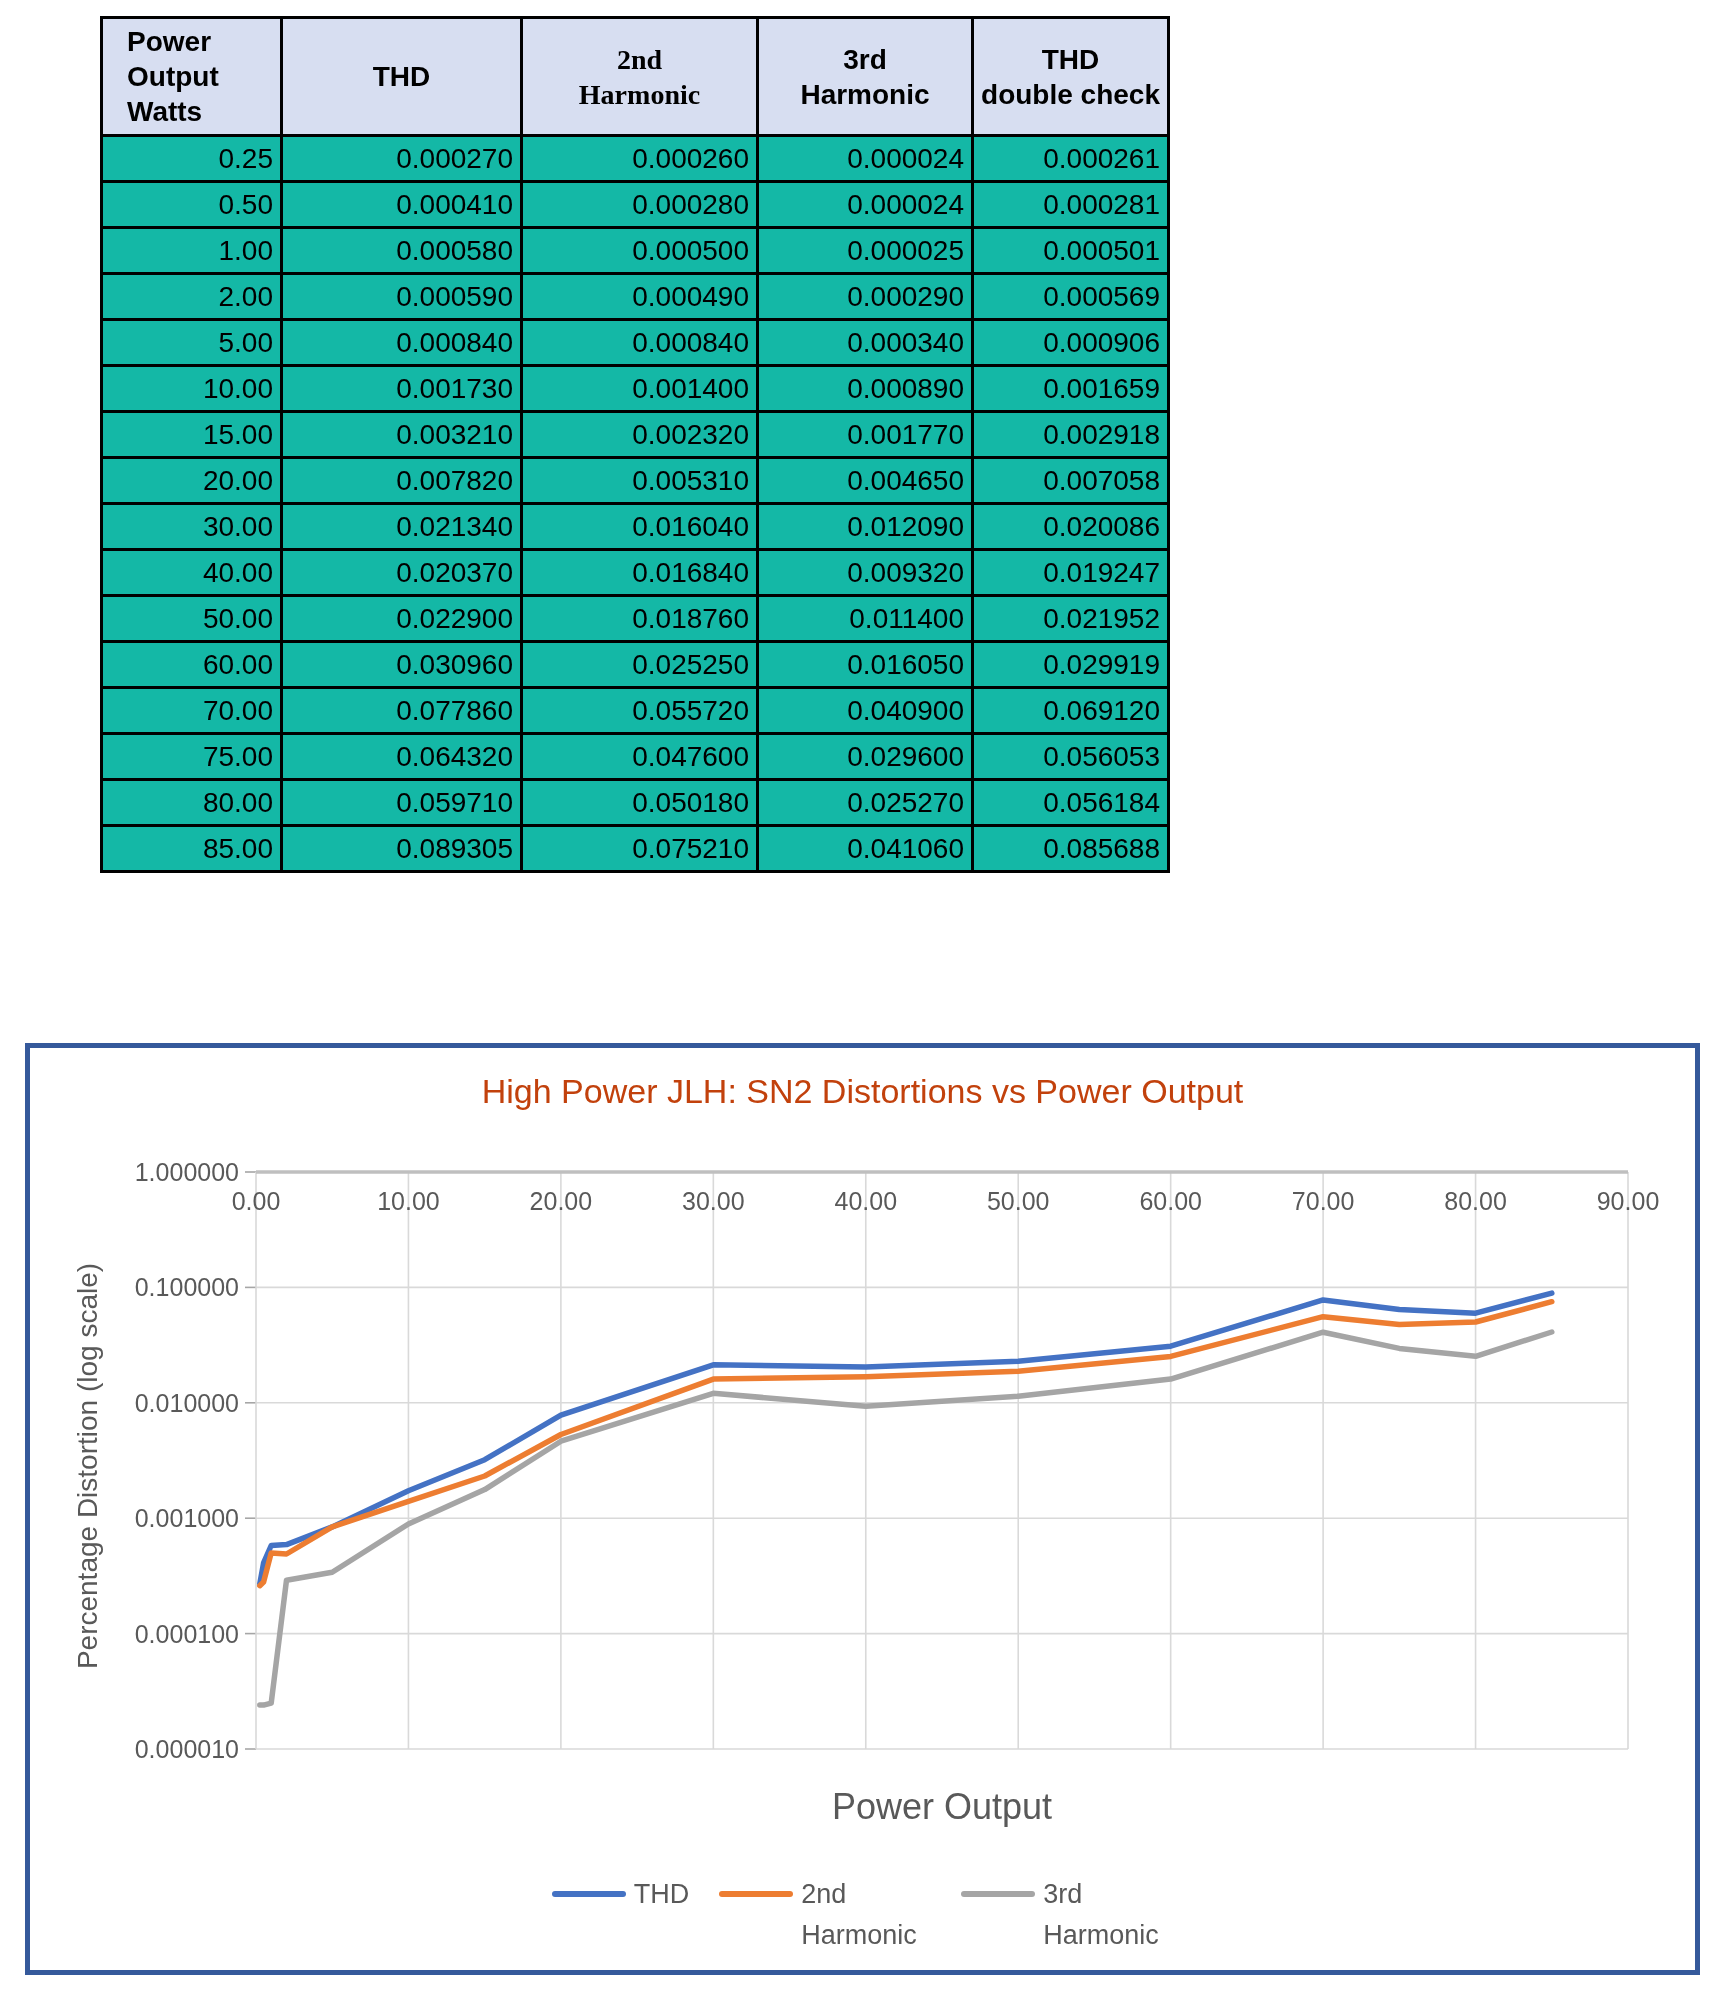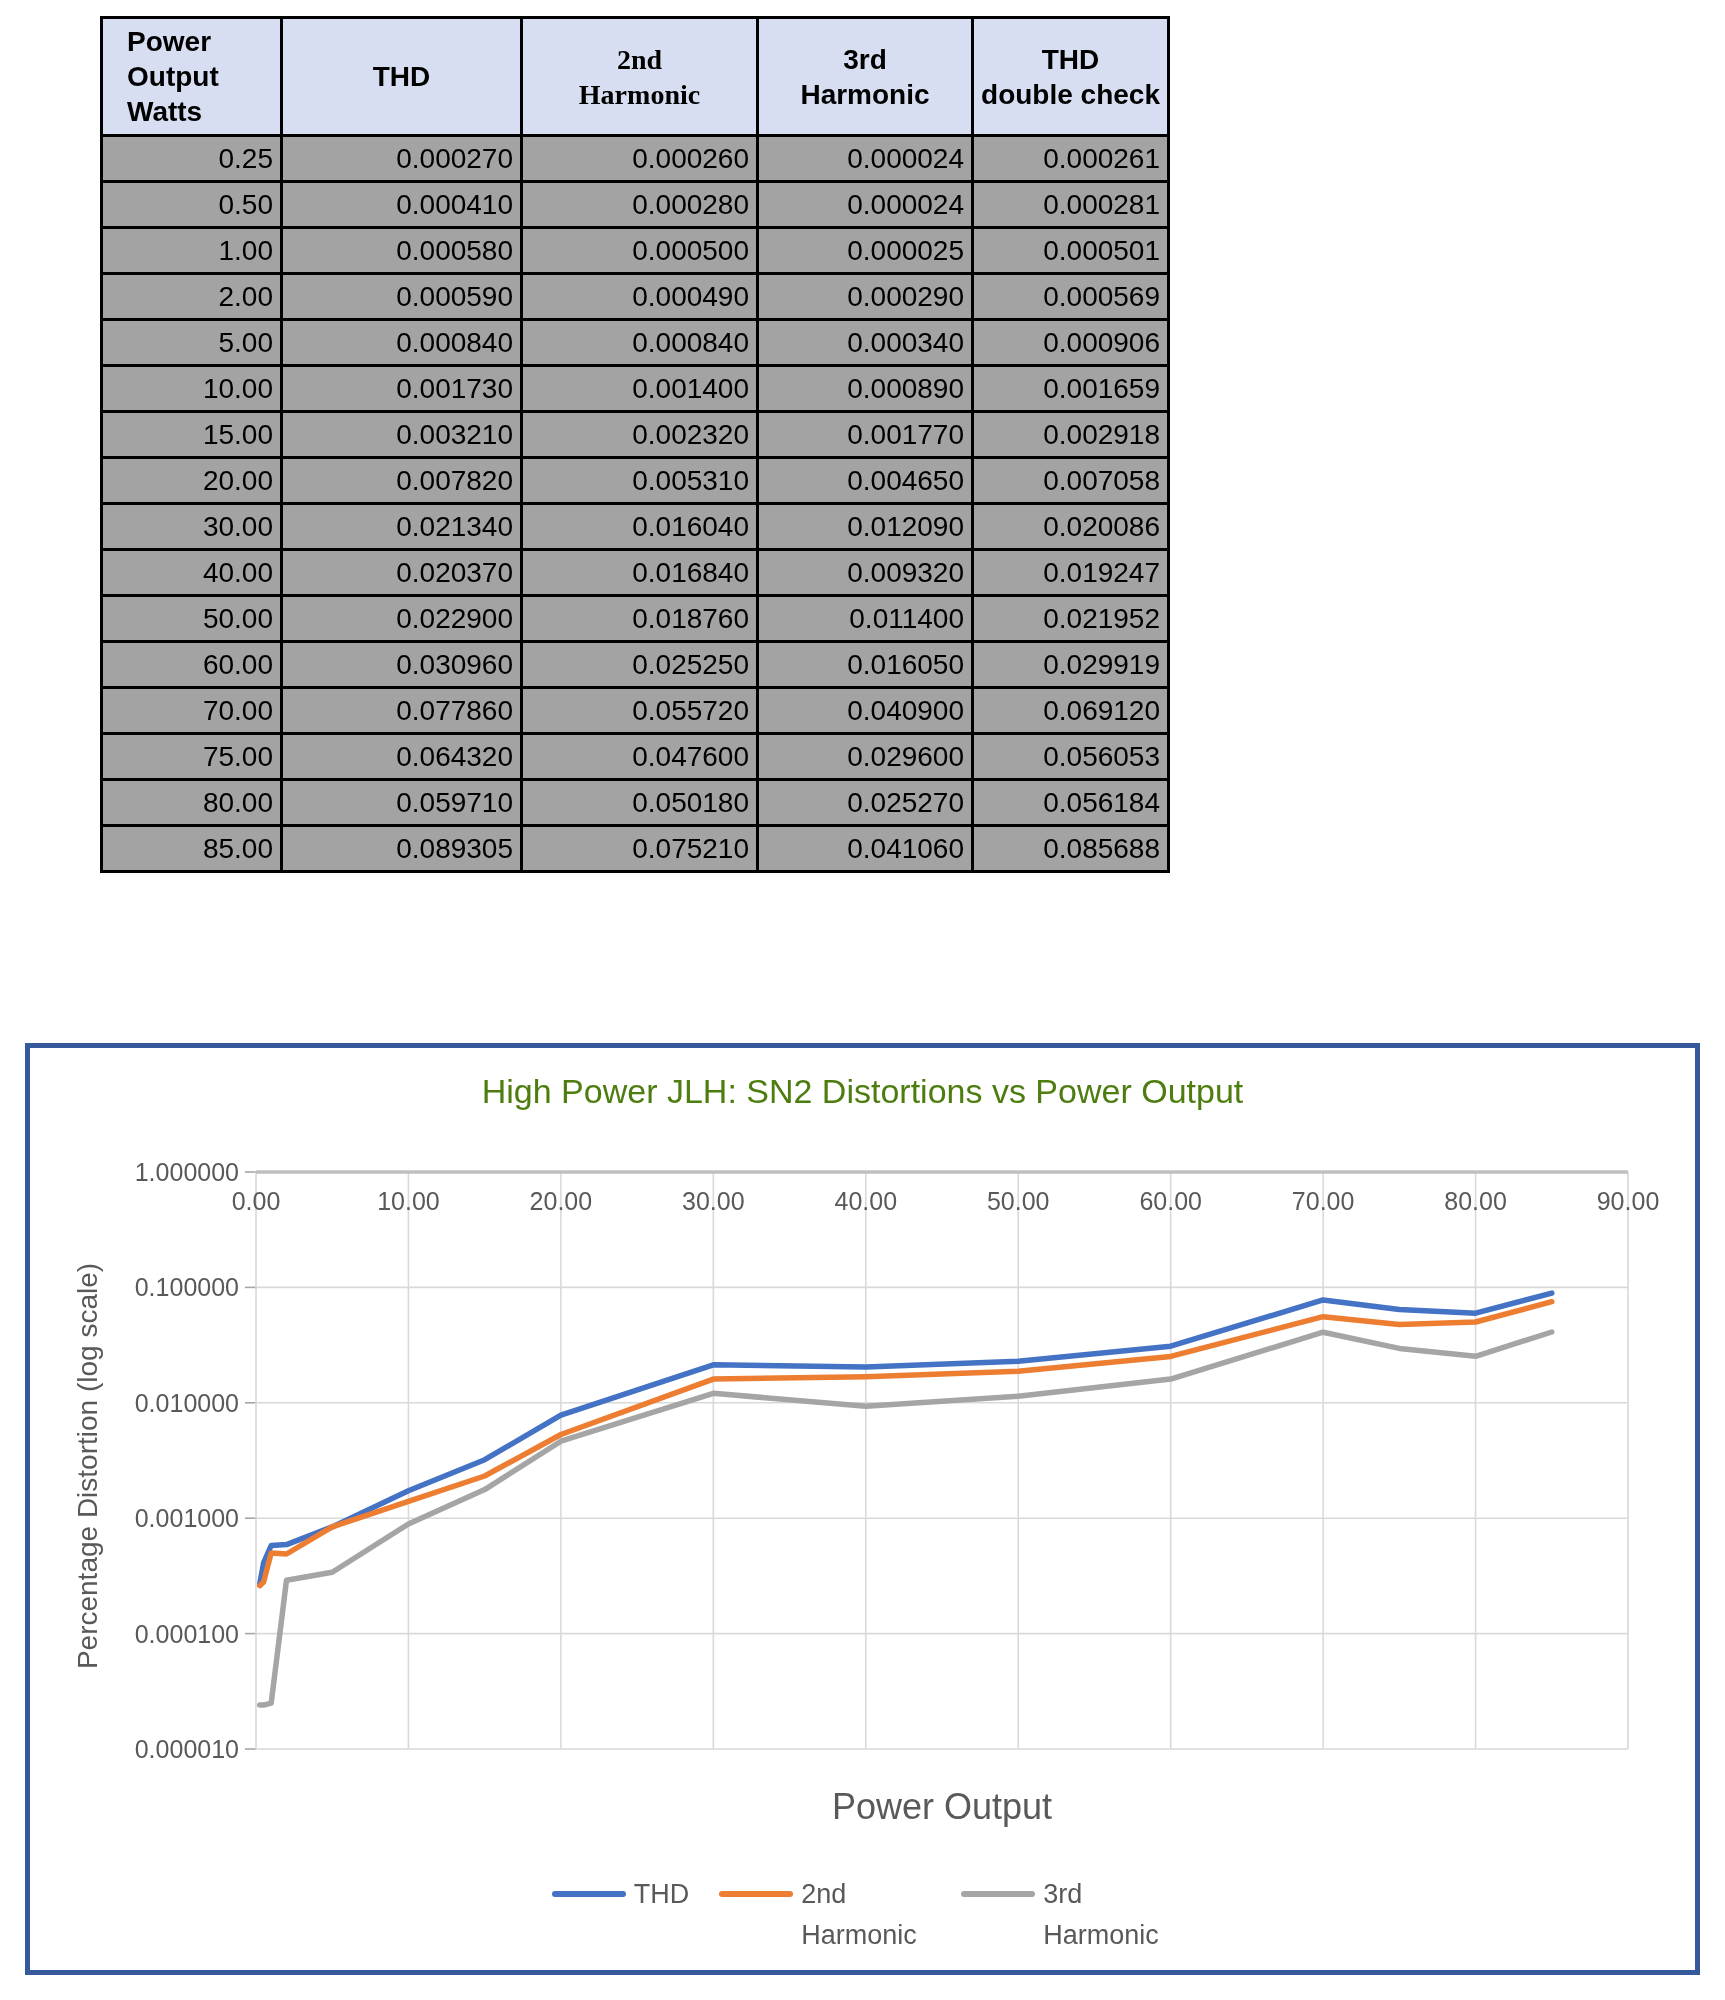--- a/index.html
+++ b/index.html
@@ -4,21 +4,21 @@
 <style>
   html,body { margin:0; padding:0; }
   body {
     width:1725px; height:2000px; background:#ffffff; position:relative;
     font-family:"Liberation Sans", sans-serif;
   }
 
   
   .data-table {
     position:absolute; left:100px; top:16px;
-    border-collapse:collapse; table-layout:fixed; background:#a3a3a3;
+    border-collapse:collapse; table-layout:fixed; background:#14b8a6;
   }
   .data-table th, .data-table td { border:3px solid #000; box-sizing:border-box; }
   .data-table th {
     background:#D7DEF1; font-weight:bold; font-size:28px; color:#000;
     height:118px; vertical-align:middle; text-align:center;
     white-space:pre-line; line-height:1.25; padding:0 4px;
   }
   .data-table th.col0 { width:180px; text-align:left; padding-left:24px; }
   .data-table th.col1 { width:240px; }
   .data-table th.col2 { width:236px;font-family:Liberation Serif, serif; }
@@ -29,21 +29,21 @@
     text-align:right; padding:0 7px 0 0; white-space:nowrap;
   }
 
   
   .chart-panel {
     position:absolute; left:25px; top:1043px; width:1675px; height:932px;
     border:5px solid #35599B; box-sizing:border-box; background:#fff;
   }
   .chart-title {
     position:absolute; top:24px; left:0; width:100%; text-align:center;
-    font-size:34px; color:#4d7c0f;
+    font-size:34px; color:#c2410c;
   }
   #chart-svg { position:absolute; left:0; top:0; width:1665px; height:922px; }
   .x-axis-title {
     position:absolute; left:226px; top:738px; width:1372px; text-align:center;
     font-size:36px; color:#595959;
   }
   .y-axis-title {
     position:absolute; left:-242px; top:402px; width:600px; text-align:center;
     transform:rotate(-90deg); font-size:28px; color:#595959;
   }

